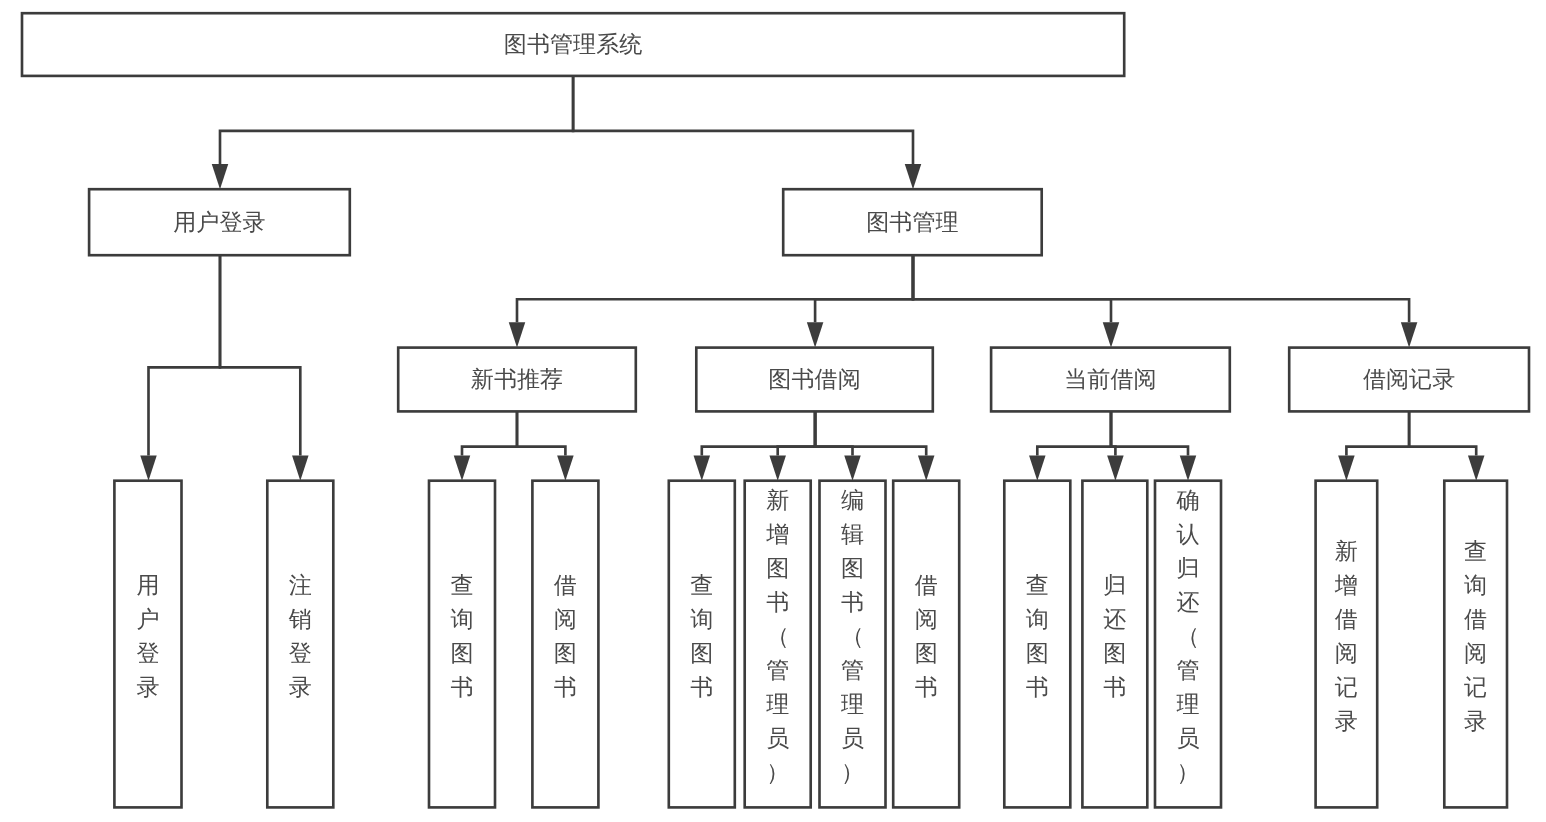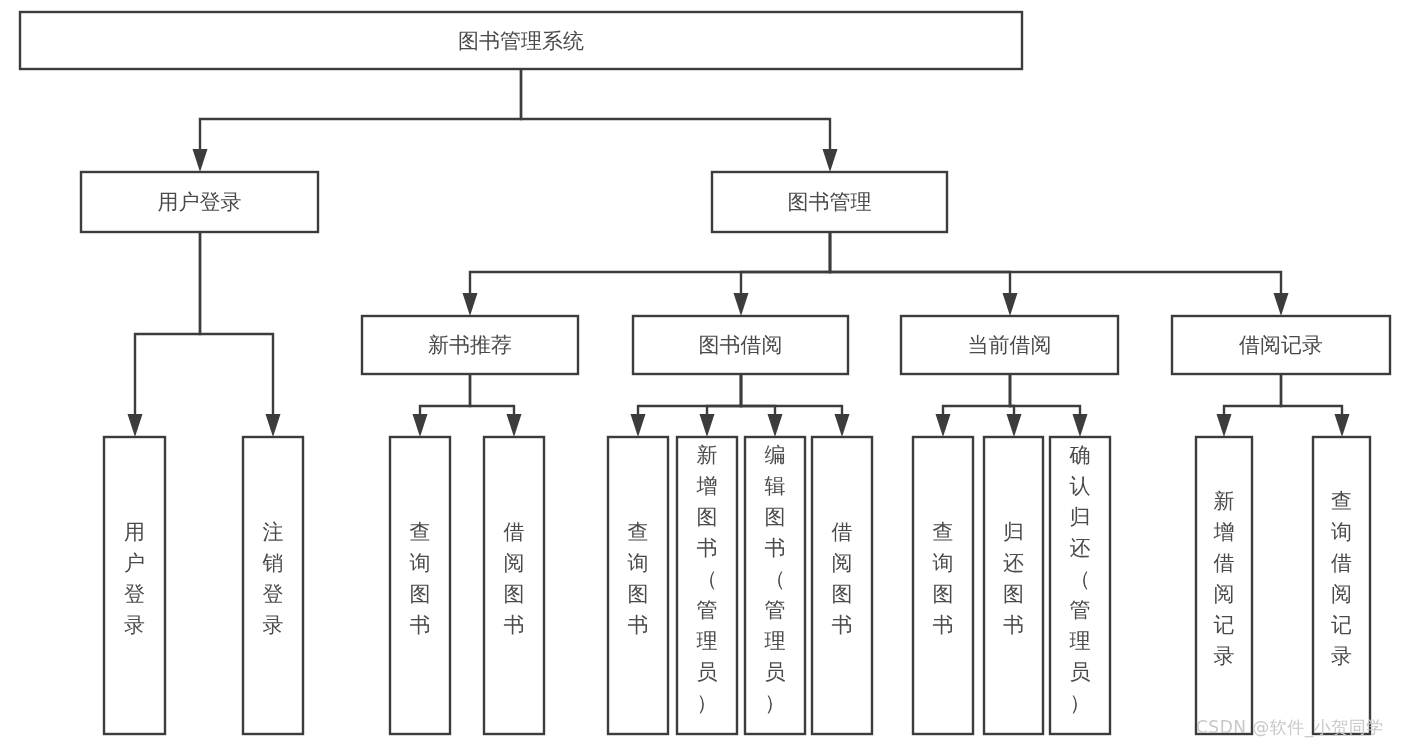--- a/index.html
+++ b/index.html
@@ -225,14 +225,13 @@
         <g>
           <rect x="1196" y="437" width="56" height="297" class="node-box"></rect>
           <text x="1224" y="508" class="node-label-vertical"><tspan x="1224" dy="0">新</tspan><tspan x="1224" dy="31">增</tspan><tspan x="1224" dy="31">借</tspan><tspan x="1224" dy="31">阅</tspan><tspan x="1224" dy="31">记</tspan><tspan x="1224" dy="31">录</tspan></text>
         </g>
         <g>
           <rect x="1313" y="437" width="57" height="297" class="node-box"></rect>
           <text x="1341.5" y="508" class="node-label-vertical"><tspan x="1341.5" dy="0">查</tspan><tspan x="1341.5" dy="31">询</tspan><tspan x="1341.5" dy="31">借</tspan><tspan x="1341.5" dy="31">阅</tspan><tspan x="1341.5" dy="31">记</tspan><tspan x="1341.5" dy="31">录</tspan></text>
         </g>
       </g>
   </svg>
-  <div class="watermark" style="left: 1196px; top: 716px;">CSDN @软件_小贺同学</div>
 </div>
 
 </body></html>

